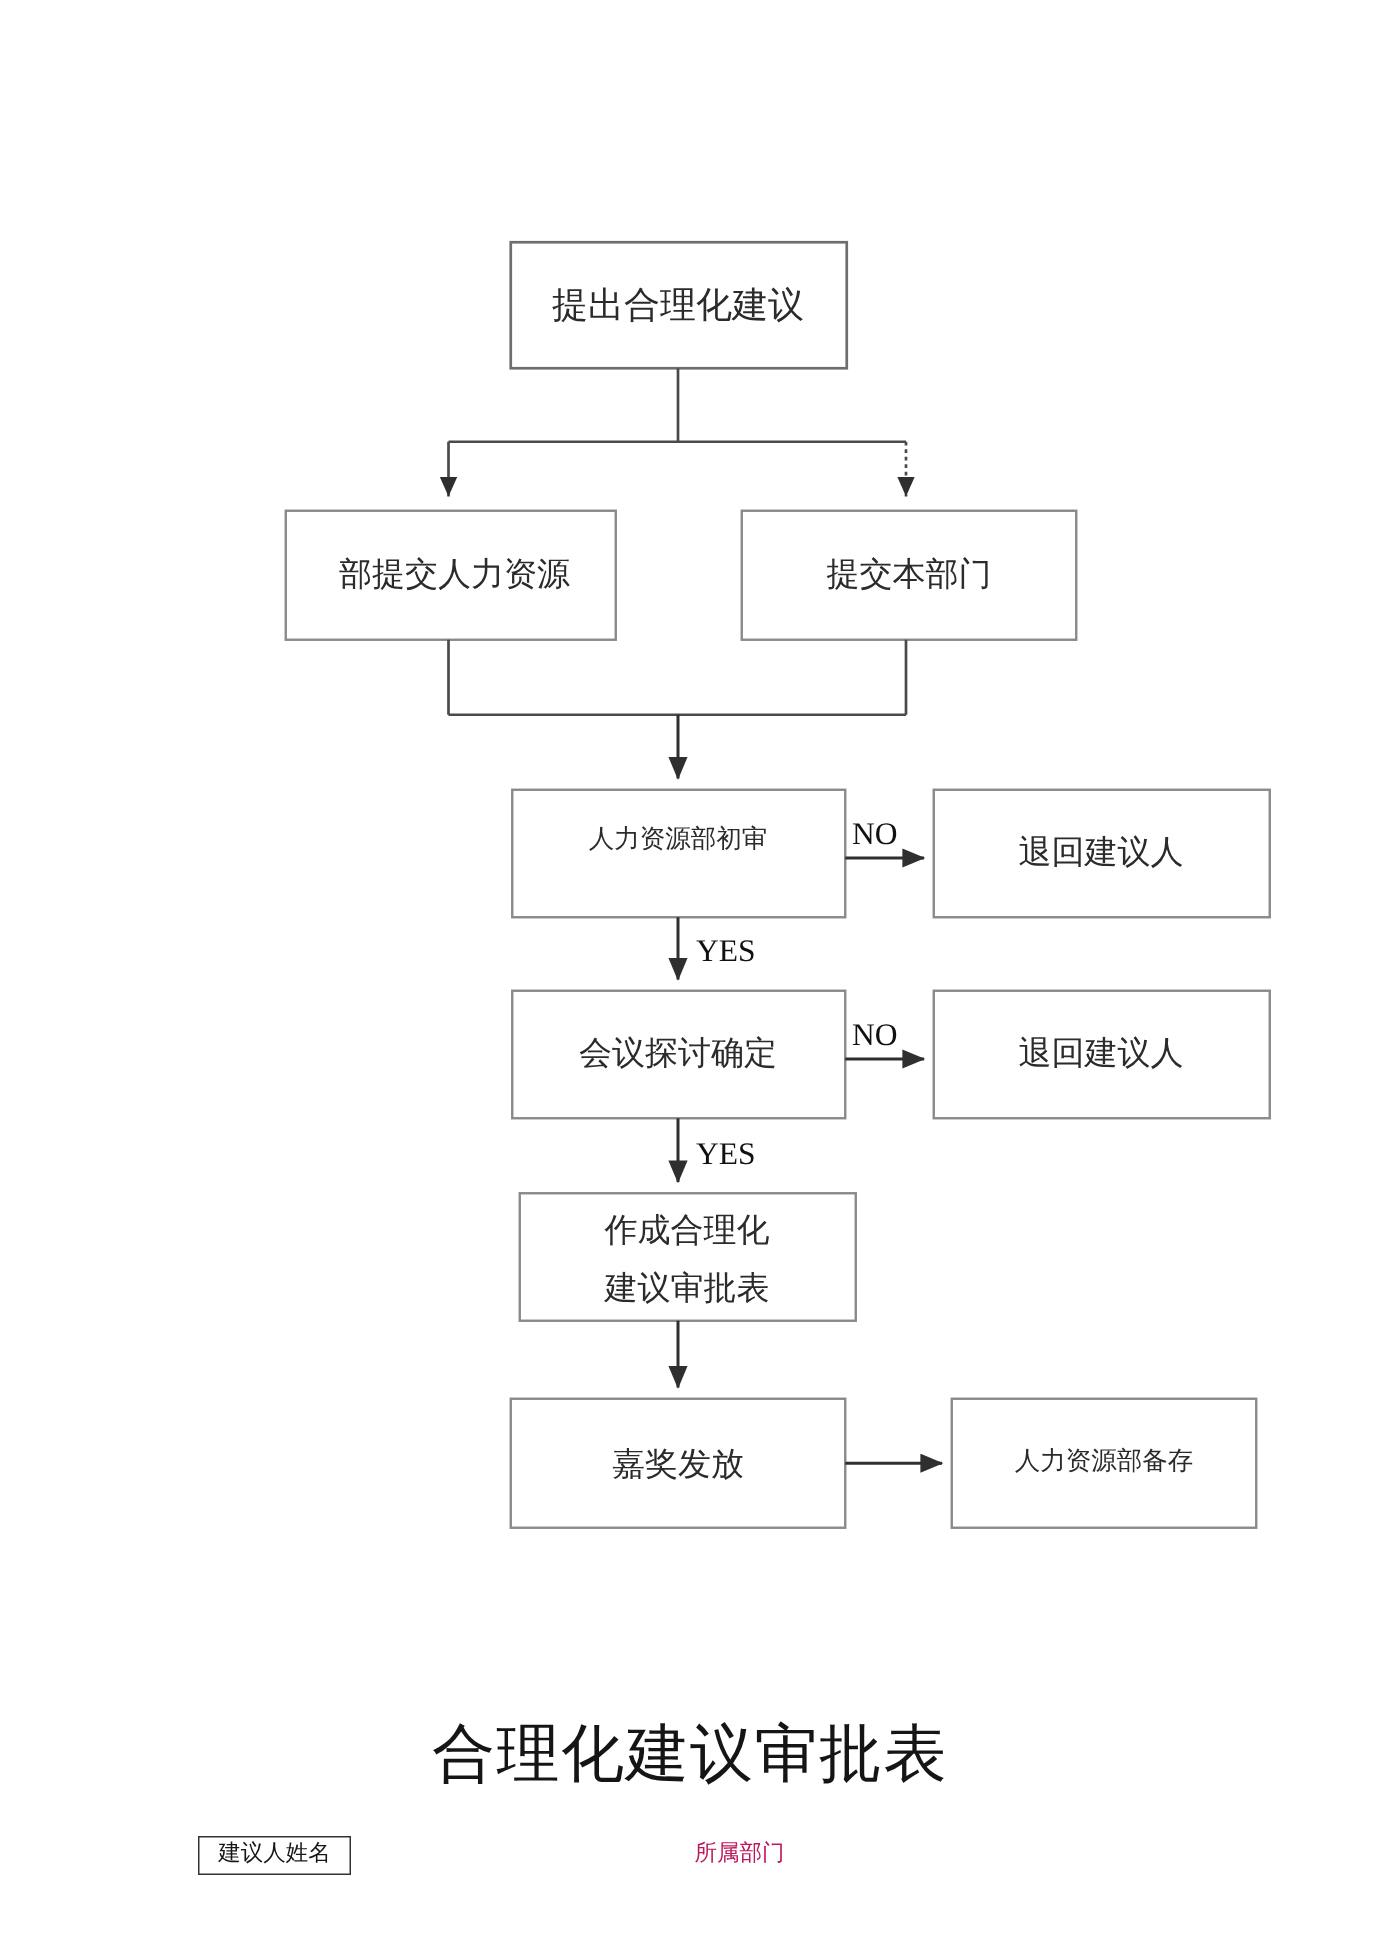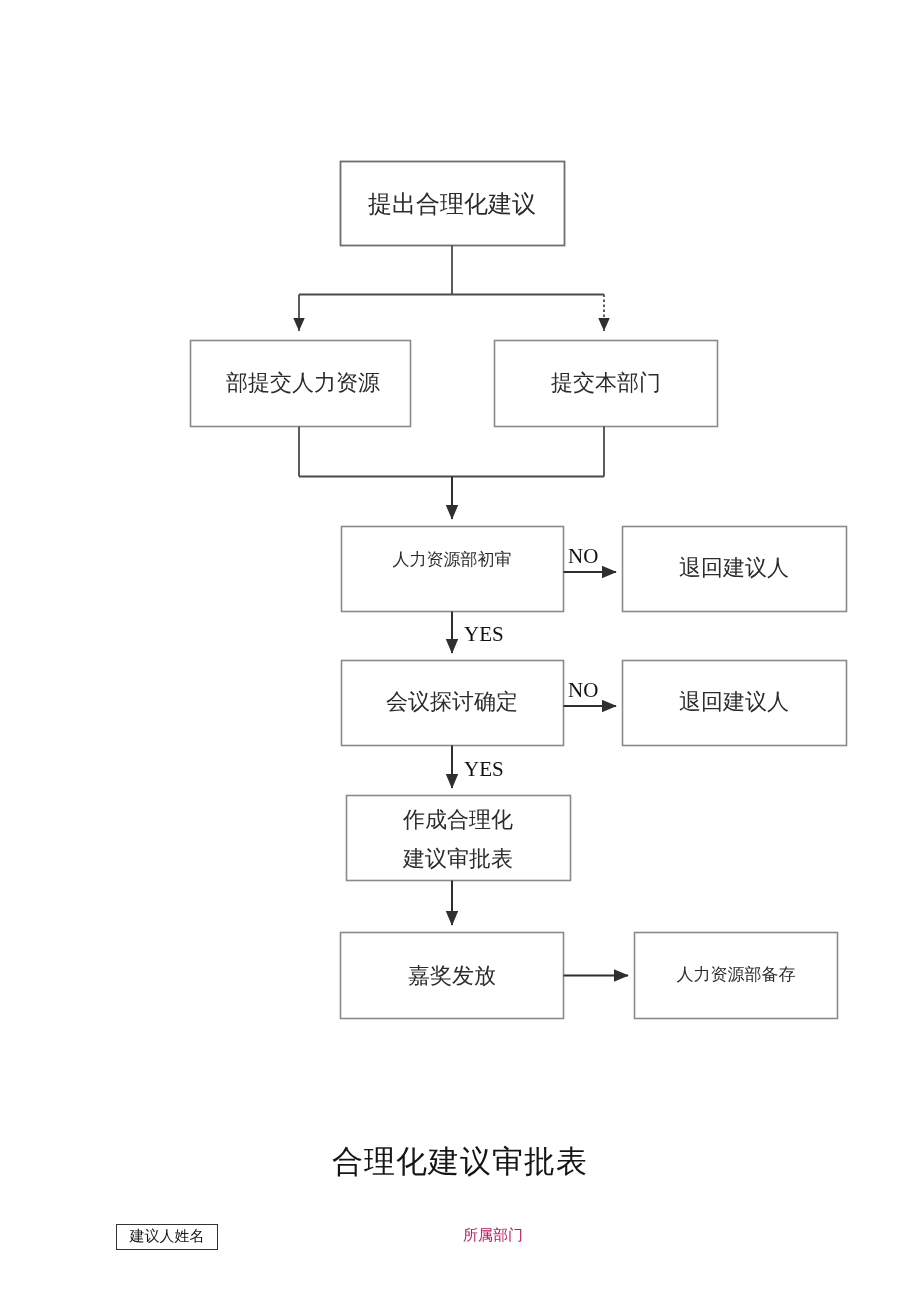--- a/index.html
+++ b/index.html
@@ -60,40 +60,40 @@
     text-anchor: start;
     dominant-baseline: middle;
   }
   .form-title {
     position: absolute;
     left: 0;
     top: 1141px;
     width: 920px;
     text-align: center;
     font-family: "DejaVu Sans", "Liberation Sans", sans-serif;
-    font-size: 31px;
+    font-size: 42px;
     color: #151515;
     letter-spacing: 1px;
   }
   .form-row {
     position: absolute;
     left: 0;
     top: 1224px;
     width: 920px;
     height: 30px;
   }
   .form-cell-bordered {
     position: absolute;
-    left: 116px;
+    left: 132px;
     top: 0;
     width: 102px;
     height: 26px;
     box-sizing: border-box;
     border: 1.2px solid #333333;
-    font-family: Liberation Serif, serif;
+    font-family: Liberation Mono, monospace;
     font-size: 15px;
     color: #161616;
     line-height: 23px;
     text-align: center;
     white-space: nowrap;
   }
   .form-cell-plain {
     position: absolute;
     left: 463px;
     top: 0;

